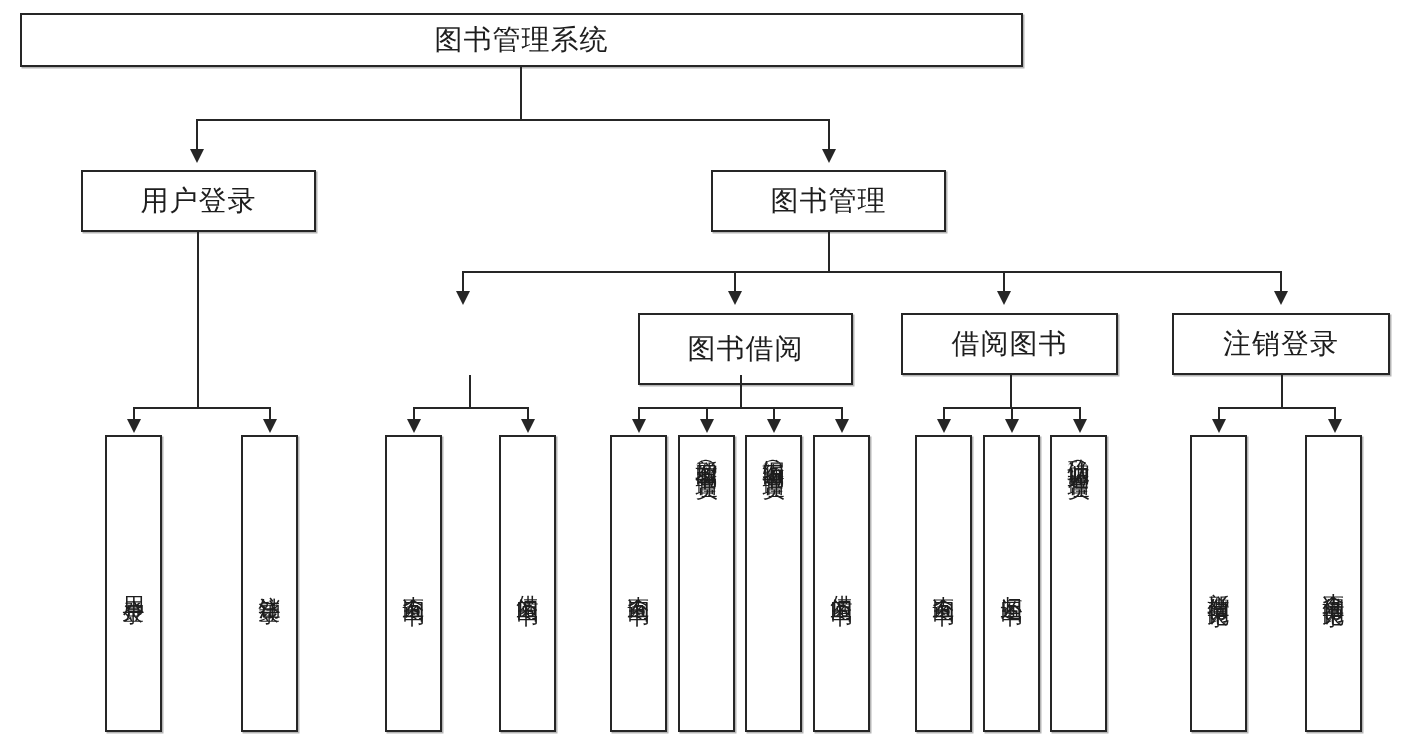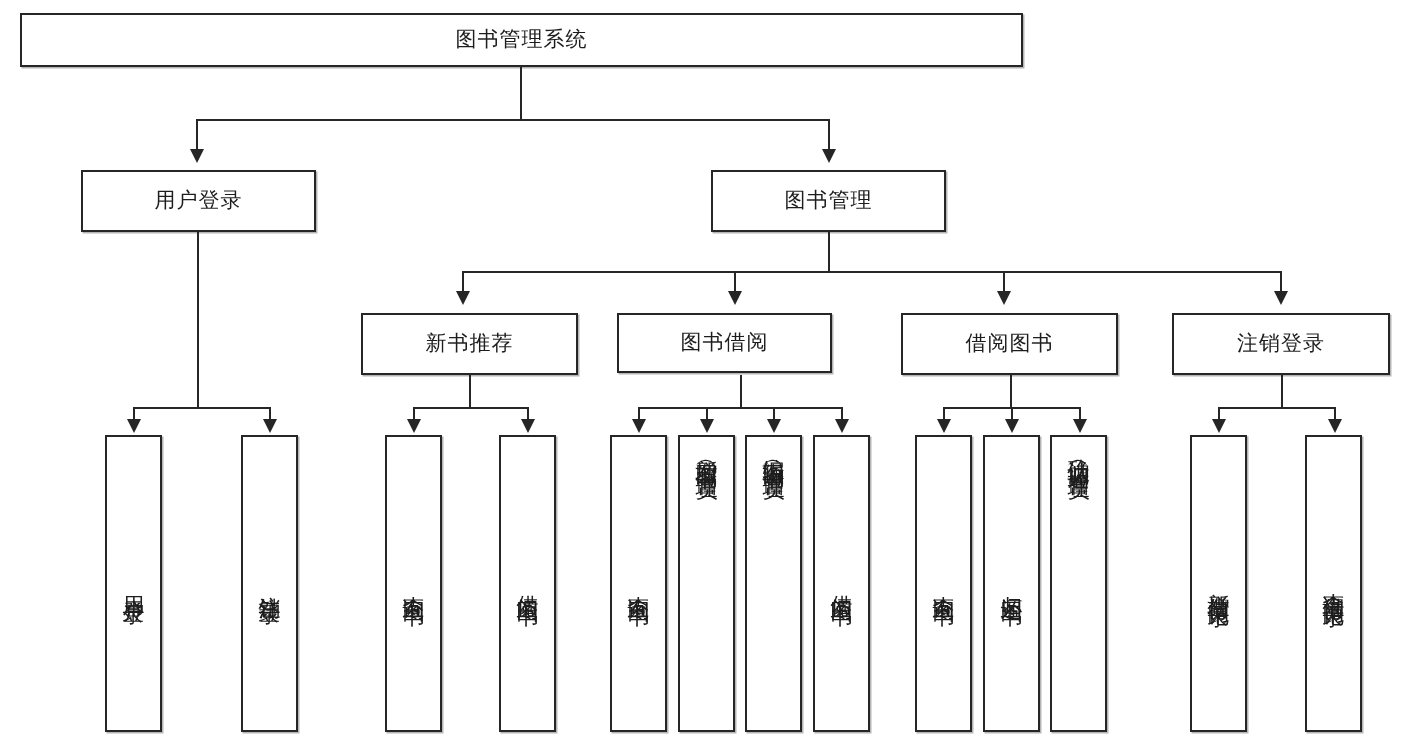--- a/index.html
+++ b/index.html
@@ -20,21 +20,21 @@
     box-sizing: border-box;
     background: #ffffff;
     border: 2px solid #262626;
     box-shadow: 1.5px 1.5px 0 rgba(120,120,120,0.55);
     display: flex;
     align-items: center;
     justify-content: center;
   }
   .node .label {
     color: #1d1d1d;
-    font-size: 21px;
+    font-size: 28px;
     line-height: 1.12;
     letter-spacing: 1px;
     white-space: nowrap;
   }
   .node.vertical .label {
     writing-mode: vertical-rl;
     text-orientation: upright;
     font-size: 22px;
     letter-spacing: 3px;
     line-height: 1.0;
@@ -108,24 +108,21 @@
   <div class="edge h" style="left:462px; top:271px; width:818px;"></div>
   <div class="edge v" style="left:462px; top:271px; height:22px;"></div>
   <div class="arrow" style="left:456px; top:291px;"></div>
   <div class="edge v" style="left:734px; top:271px; height:22px;"></div>
   <div class="arrow" style="left:728px; top:291px;"></div>
   <div class="edge v" style="left:1003px; top:271px; height:22px;"></div>
   <div class="arrow" style="left:997px; top:291px;"></div>
   <div class="edge v" style="left:1280px; top:271px; height:22px;"></div>
   <div class="arrow" style="left:1274px; top:291px;"></div>
 
-  <div class="node" style="left:361px; top:313px; width:217px; height:62px;">
-    <span class="label">新书推荐</span>
-  </div>
-  <div class="node" style="left:617px; top:313px; width:215px; height:60px;">
+  <div class="node" style="left:638px; top:313px; width:215px; height:72px;">
     <span class="label">图书借阅</span>
   </div>
   <div class="node" style="left:901px; top:313px; width:217px; height:62px;">
     <span class="label">借阅图书</span>
   </div>
   <div class="node" style="left:1172px; top:313px; width:218px; height:62px;">
     <span class="label">注销登录</span>
   </div>
 
   <div class="edge v" style="left:469px; top:375px; height:32px;"></div>

